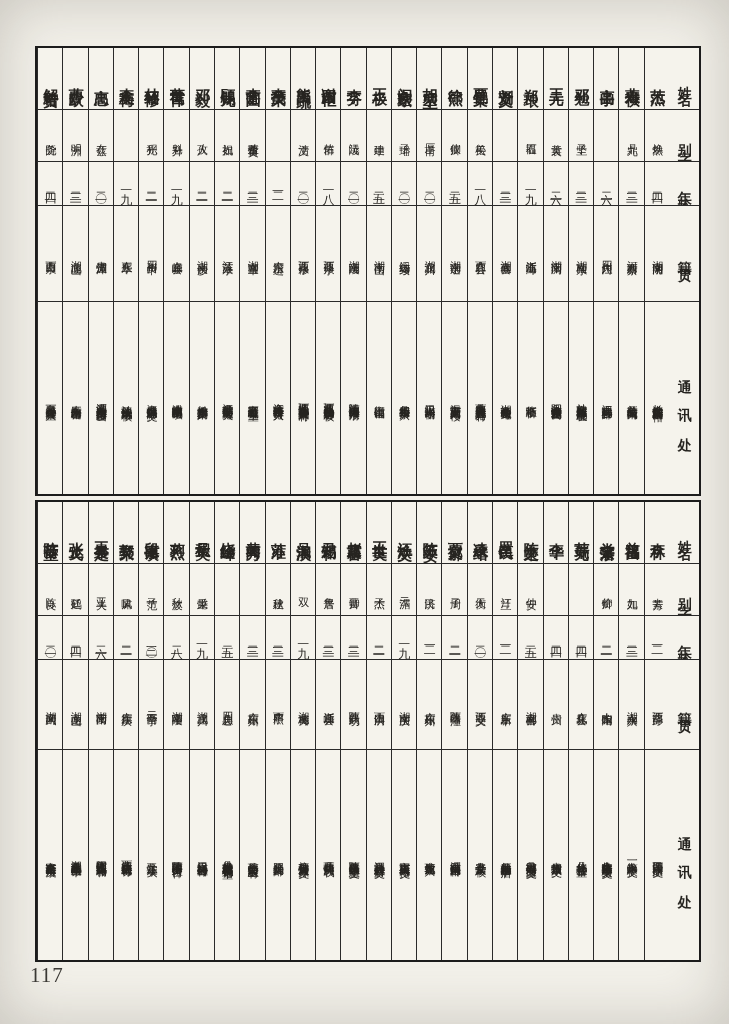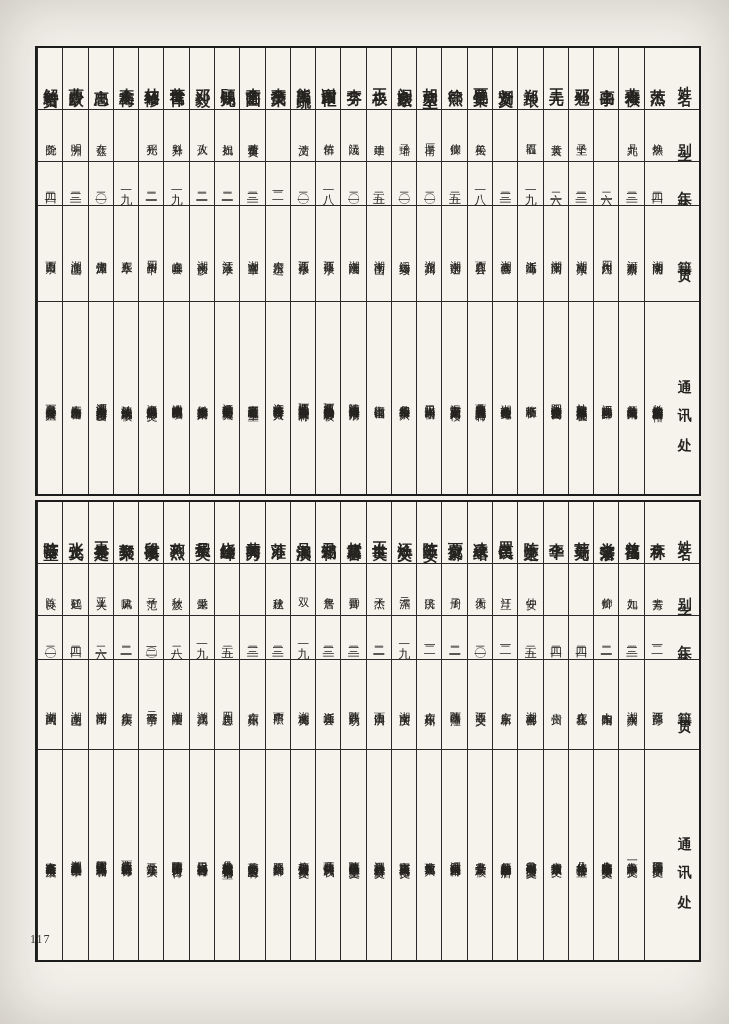--- a/index.html
+++ b/index.html
@@ -51,22 +51,22 @@
   .t2 .r-addr{flex:1 1 auto;}
 
   .name-txt{font-size:15px;font-weight:bold;letter-spacing:2px;}
   .zi-txt{font-size:11px;letter-spacing:1px;}
   .age-txt{font-size:12px;letter-spacing:1px;}
   .native-txt{font-size:11px;letter-spacing:1px;}
   .addr-txt{font-size:11px;letter-spacing:.5px;max-height:100%;}
   .hdr-txt{font-size:14px;font-weight:bold;letter-spacing:7px;padding-top:6px;}
   .hdr-txt.tall{letter-spacing:30px;padding-top:28px;}
   .page-number{
-    position:absolute;left:30px;top:932px;
-    font-size:12px;color:#3a3834;letter-spacing:1px;
+    position:absolute;left:30px;top:963px;
+    font-size:21px;color:#3a3834;letter-spacing:1px;
   }
 </style>
 </head>
 <body>
 
 <div class="page">
   <div id="table-1" class="reg-table t1">
       <div class="col hdr">
         <div class="cell r-name">
           <span class="v hdr-txt">姓名</span>

